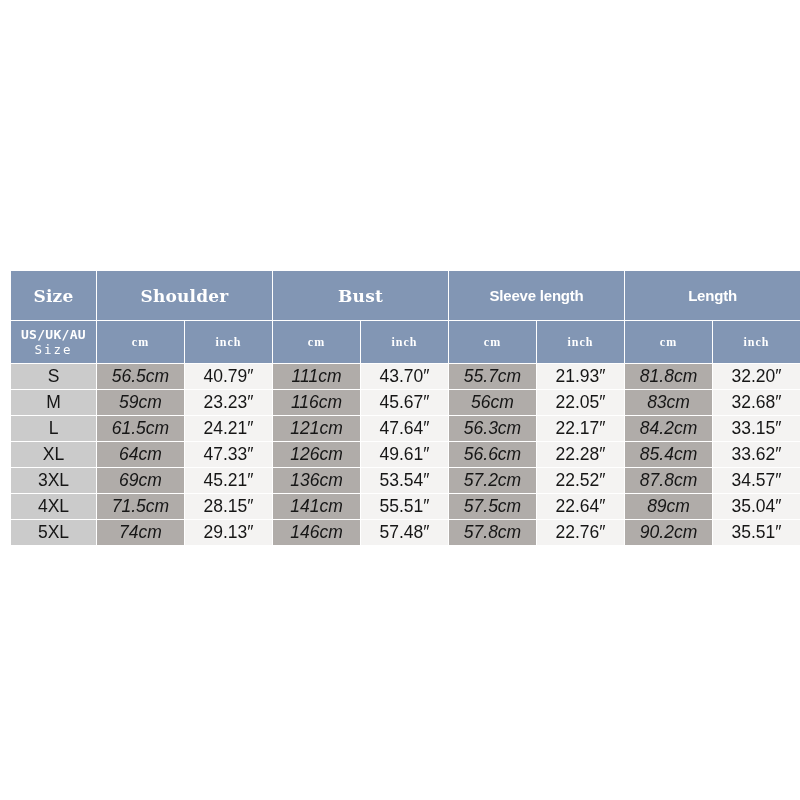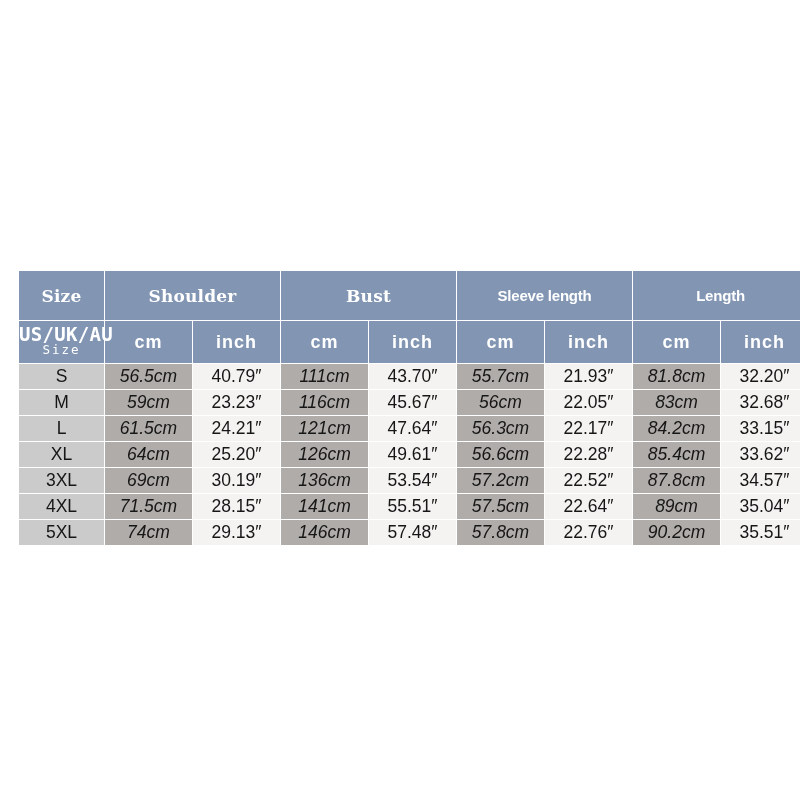--- a/index.html
+++ b/index.html
@@ -10,21 +10,21 @@
   body {
     width: 800px;
     height: 800px;
     font-family: "Liberation Sans", sans-serif;
     overflow: hidden;
     position: relative;
   }
 
   #chart-wrap {
     position: absolute;
-    left: 18px;
+    left: 10px;
     top: 270px;
     width: 779px;
   }
 
   table.size-chart {
     border-collapse: separate;
     border-spacing: 1px;
     width: 779px;
     table-layout: fixed;
     background: #ffffff;
@@ -54,38 +54,38 @@
     font-weight: bold;
     font-size: 15px;
     letter-spacing: -0.2px;
   }
 
   
   th.hdr-unit {
     background: #8296b4;
     color: #ffffff;
     height: 42px;
-    font-family: Liberation Sans, sans-serif;
-    font-weight: bold;
-    font-size: 18px;
+    font-family: Liberation Serif, serif;
+    font-weight: bold;
+    font-size: 12px;
     letter-spacing: 1px;
   }
   th.hdr-size-label {
     background: #8296b4;
     color: #ffffff;
     height: 42px;
     font-family: "DejaVu Sans Mono", monospace;
     font-size: 12.5px;
     line-height: 15px;
     letter-spacing: 0.3px;
   }
   .size-label-top {
     display: block;
     font-weight: bold;
-    font-size: 19px;
+    font-size: 13px;
   }
   .size-label-bot {
     display: block;
     font-weight: normal;
     letter-spacing: 2px;
   }
 
   
   td.cell {
     height: 25px;
@@ -173,32 +173,32 @@
           <td class="cell c-cm">121cm</td>
           <td class="cell c-inch">47.64″</td>
           <td class="cell c-cm">56.3cm</td>
           <td class="cell c-inch">22.17″</td>
           <td class="cell c-cm">84.2cm</td>
           <td class="cell c-inch">33.15″</td>
         </tr>
         <tr>
           <td class="cell c-size">XL</td>
           <td class="cell c-cm">64cm</td>
-          <td class="cell c-inch">25.20″</td>
+          <td class="cell c-inch">47.33″</td>
           <td class="cell c-cm">126cm</td>
           <td class="cell c-inch">49.61″</td>
           <td class="cell c-cm">56.6cm</td>
           <td class="cell c-inch">22.28″</td>
           <td class="cell c-cm">85.4cm</td>
           <td class="cell c-inch">33.62″</td>
         </tr>
         <tr>
           <td class="cell c-size">3XL</td>
           <td class="cell c-cm">69cm</td>
-          <td class="cell c-inch">30.19″</td>
+          <td class="cell c-inch">45.21″</td>
           <td class="cell c-cm">136cm</td>
           <td class="cell c-inch">53.54″</td>
           <td class="cell c-cm">57.2cm</td>
           <td class="cell c-inch">22.52″</td>
           <td class="cell c-cm">87.8cm</td>
           <td class="cell c-inch">34.57″</td>
         </tr>
         <tr>
           <td class="cell c-size">4XL</td>
           <td class="cell c-cm">71.5cm</td>

